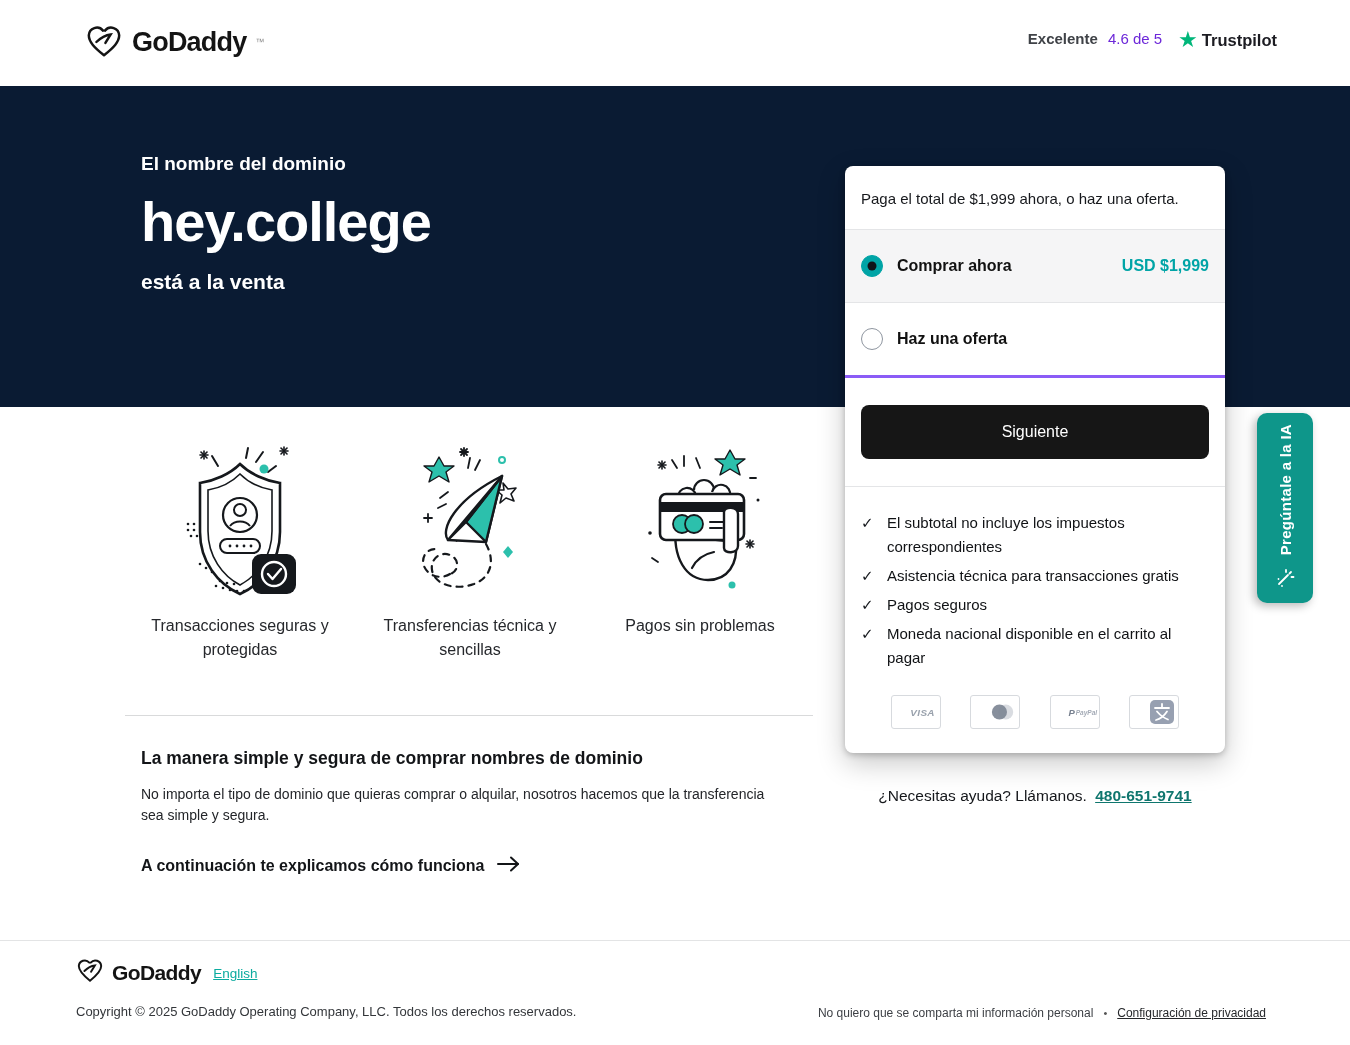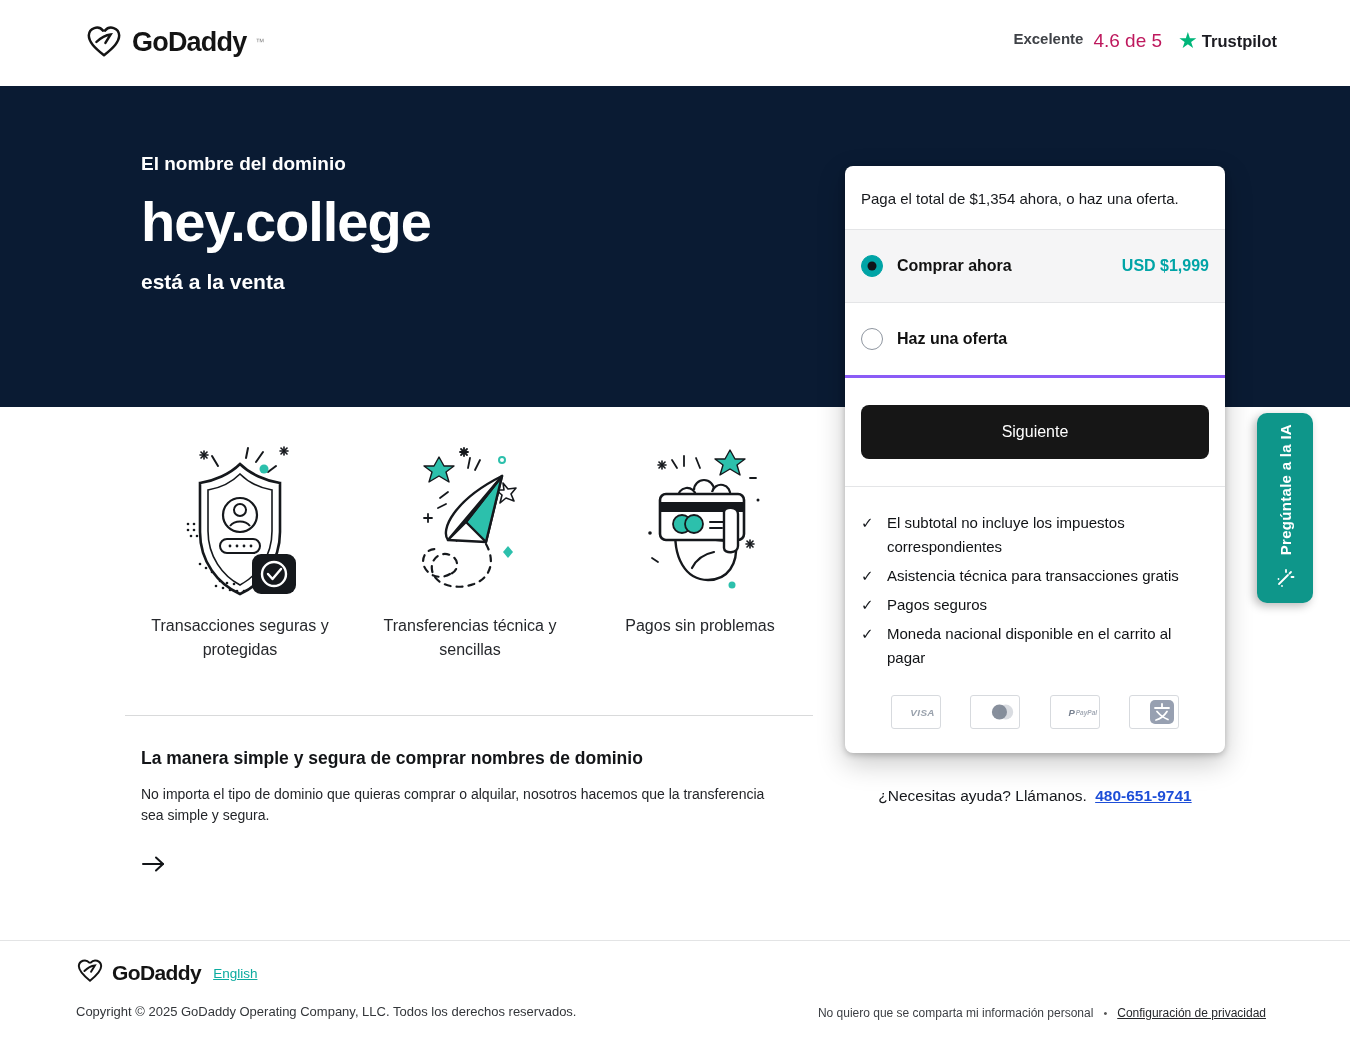--- a/index.html
+++ b/index.html
@@ -8,21 +8,21 @@
   .page { position:relative; width:1350px; height:1045px; background:#fff; }
 
   
   .header { position:absolute; top:0; left:0; width:100%; height:86px; background:#fff; }
   .brand { position:absolute; left:85px; top:23px; display:flex; align-items:center; gap:9px; }
   .brand svg { display:block; }
   .wordmark { font-weight:700; font-size:27px; letter-spacing:-0.8px; color:#141414; }
   .tm { font-size:9px; color:#8a8a8a; vertical-align:top; line-height:30px; }
   .rating { position:absolute; right:73px; top:30px; display:flex; gap:10px; }
   .rating .exc { font-weight:700; font-size:15px; color:#3f4247; }
-  .rating .val { font-size:19px; color:#be185d; }
+  .rating .val { font-size:15px; color:#6d28d9; }
   .tp { display:flex; align-items:center; gap:4px; margin-left:6px; }
   .tp .star { color:#00b67a; font-size:22px; line-height:20px; }
   .tp .tp-name { font-weight:700; font-size:16.5px; color:#1c1c22; }
 
   
   .hero { position:absolute; top:86px; left:0; width:100%; height:321px; background:#0a1b33; }
   .hero-copy { position:absolute; left:141px; top:67px; color:#fff; }
   .hero-pre { font-weight:700; font-size:19px; }
   .hero-domain { font-weight:700; font-size:56px; letter-spacing:-1px; margin-top:14px; }
   .hero-post { font-weight:700; font-size:21px; margin-top:16px; }
@@ -46,21 +46,21 @@
     border-radius:8px; font-size:16px; font-family:inherit; cursor:pointer; }
   .benefits { border-top:1px solid #e4e5e7; padding:24px 16px 10px; list-style:none; }
   .benefits li { display:flex; align-items:flex-start; gap:10px; font-size:15px; line-height:24px; margin-bottom:5px; color:#101215; }
   .benefits .chk { flex:none; width:16px; color:#14171c; }
   .payments { display:flex; justify-content:space-evenly; align-items:center; padding:10px 16px 24px; }
   .pay-box { width:50px; height:34px; border:1px solid #d7dade; border-radius:3px; background:#fff;
     display:flex; align-items:center; justify-content:center;padding-left:16px; }
 
   
   .help { position:absolute; left:845px; top:787px; width:380px; text-align:center; font-size:15.5px; color:#15171b; }
-  .help a { color:#1d4ed8; font-weight:700; }
+  .help a { color:#0f766e; font-weight:700; }
 
   
   .features { position:absolute; left:125px; top:438px; width:690px; display:flex; }
   .feature { flex:1; text-align:center; }
   .feature svg { display:block; margin:0 auto; }
   .feature-label { margin-top:14px; font-size:16px; line-height:1.5; color:#26282c; }
 
   .divider { position:absolute; left:125px; top:715px; width:688px; border-top:1px solid #d9dadb; }
 
   
@@ -116,21 +116,21 @@
   <div class="hero">
     <div class="hero-copy">
       <div class="hero-pre">El nombre del dominio</div>
       <div class="hero-domain">hey.college</div>
       <div class="hero-post">está a la venta</div>
     </div>
   </div>
 
   <div class="card">
     <div class="card-head">
-      <div class="card-sub">Paga el total de $1,354 ahora, o haz una oferta.</div>
+      <div class="card-sub">Paga el total de $1,999 ahora, o haz una oferta.</div>
     </div>
 
     <div class="opt-row selected">
       <span class="radio on"></span>
       <span class="opt-label">Comprar ahora</span>
       <span class="opt-price">USD $1,999</span>
     </div>
 
     <div class="opt-row">
       <span class="radio"></span>
@@ -339,20 +339,21 @@
       <div class="feature-label">Pagos sin problemas</div>
     </div>
   </div>
 
   <div class="divider"></div>
 
   <div class="info">
     <h2>La manera simple y segura de comprar nombres de dominio</h2>
     <p>No importa el tipo de dominio que quieras comprar o alquilar, nosotros hacemos que la transferencia sea simple y segura.</p>
     <a class="how-link">
+      <span>A continuación te explicamos cómo funciona</span>
       <span>
         <svg width="26" height="16" viewBox="0 0 26 16" fill="none" stroke="#131518" stroke-width="2" stroke-linecap="round" stroke-linejoin="round">
           <line x1="2" y1="8" x2="22" y2="8"></line>
             <polyline points="15,1.5 22,8 15,14.5"></polyline>
         </svg>
       </span>
     </a>
   </div>
 
   <div class="ai-tab">

